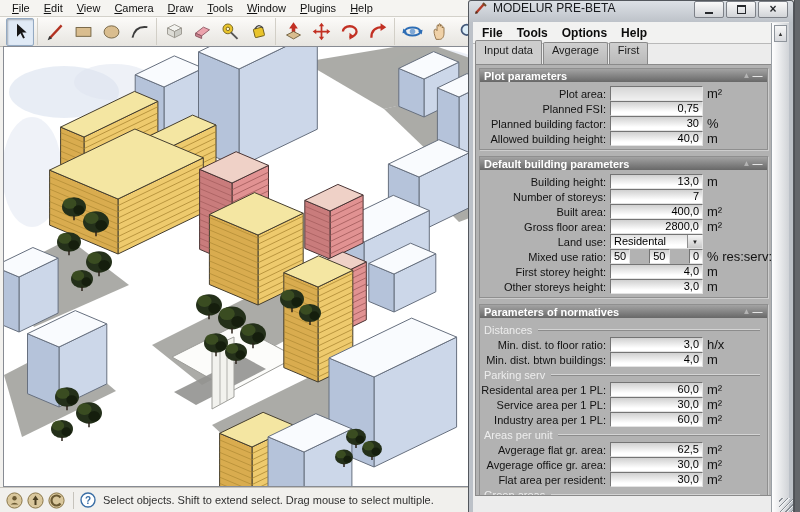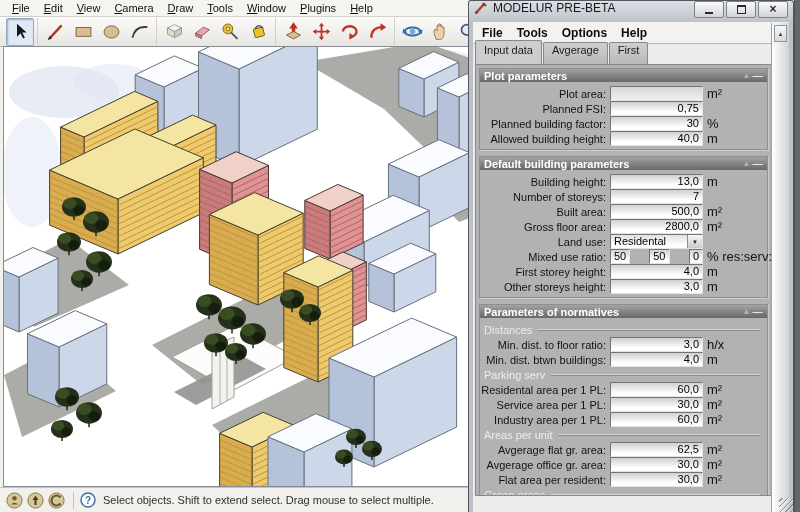--- a/index.html
+++ b/index.html
@@ -658,21 +658,21 @@
               <div class="rfield">13,0</div>
               <span class="runit">m</span>
             </div>
             <div class="row">
               <span class="rlabel">Number of storeys:</span>
               <div class="rfield">7</div>
               <span class="runit"></span>
             </div>
             <div class="row">
               <span class="rlabel">Built area:</span>
-              <div class="rfield">500,0</div>
+              <div class="rfield">400,0</div>
               <span class="runit">m²</span>
             </div>
             <div class="row">
               <span class="rlabel">Gross floor area:</span>
               <div class="rfield">2800,0</div>
               <span class="runit">m²</span>
             </div>
             <div class="row">
               <span class="rlabel">Land use:</span>
               <div class="rselect">

